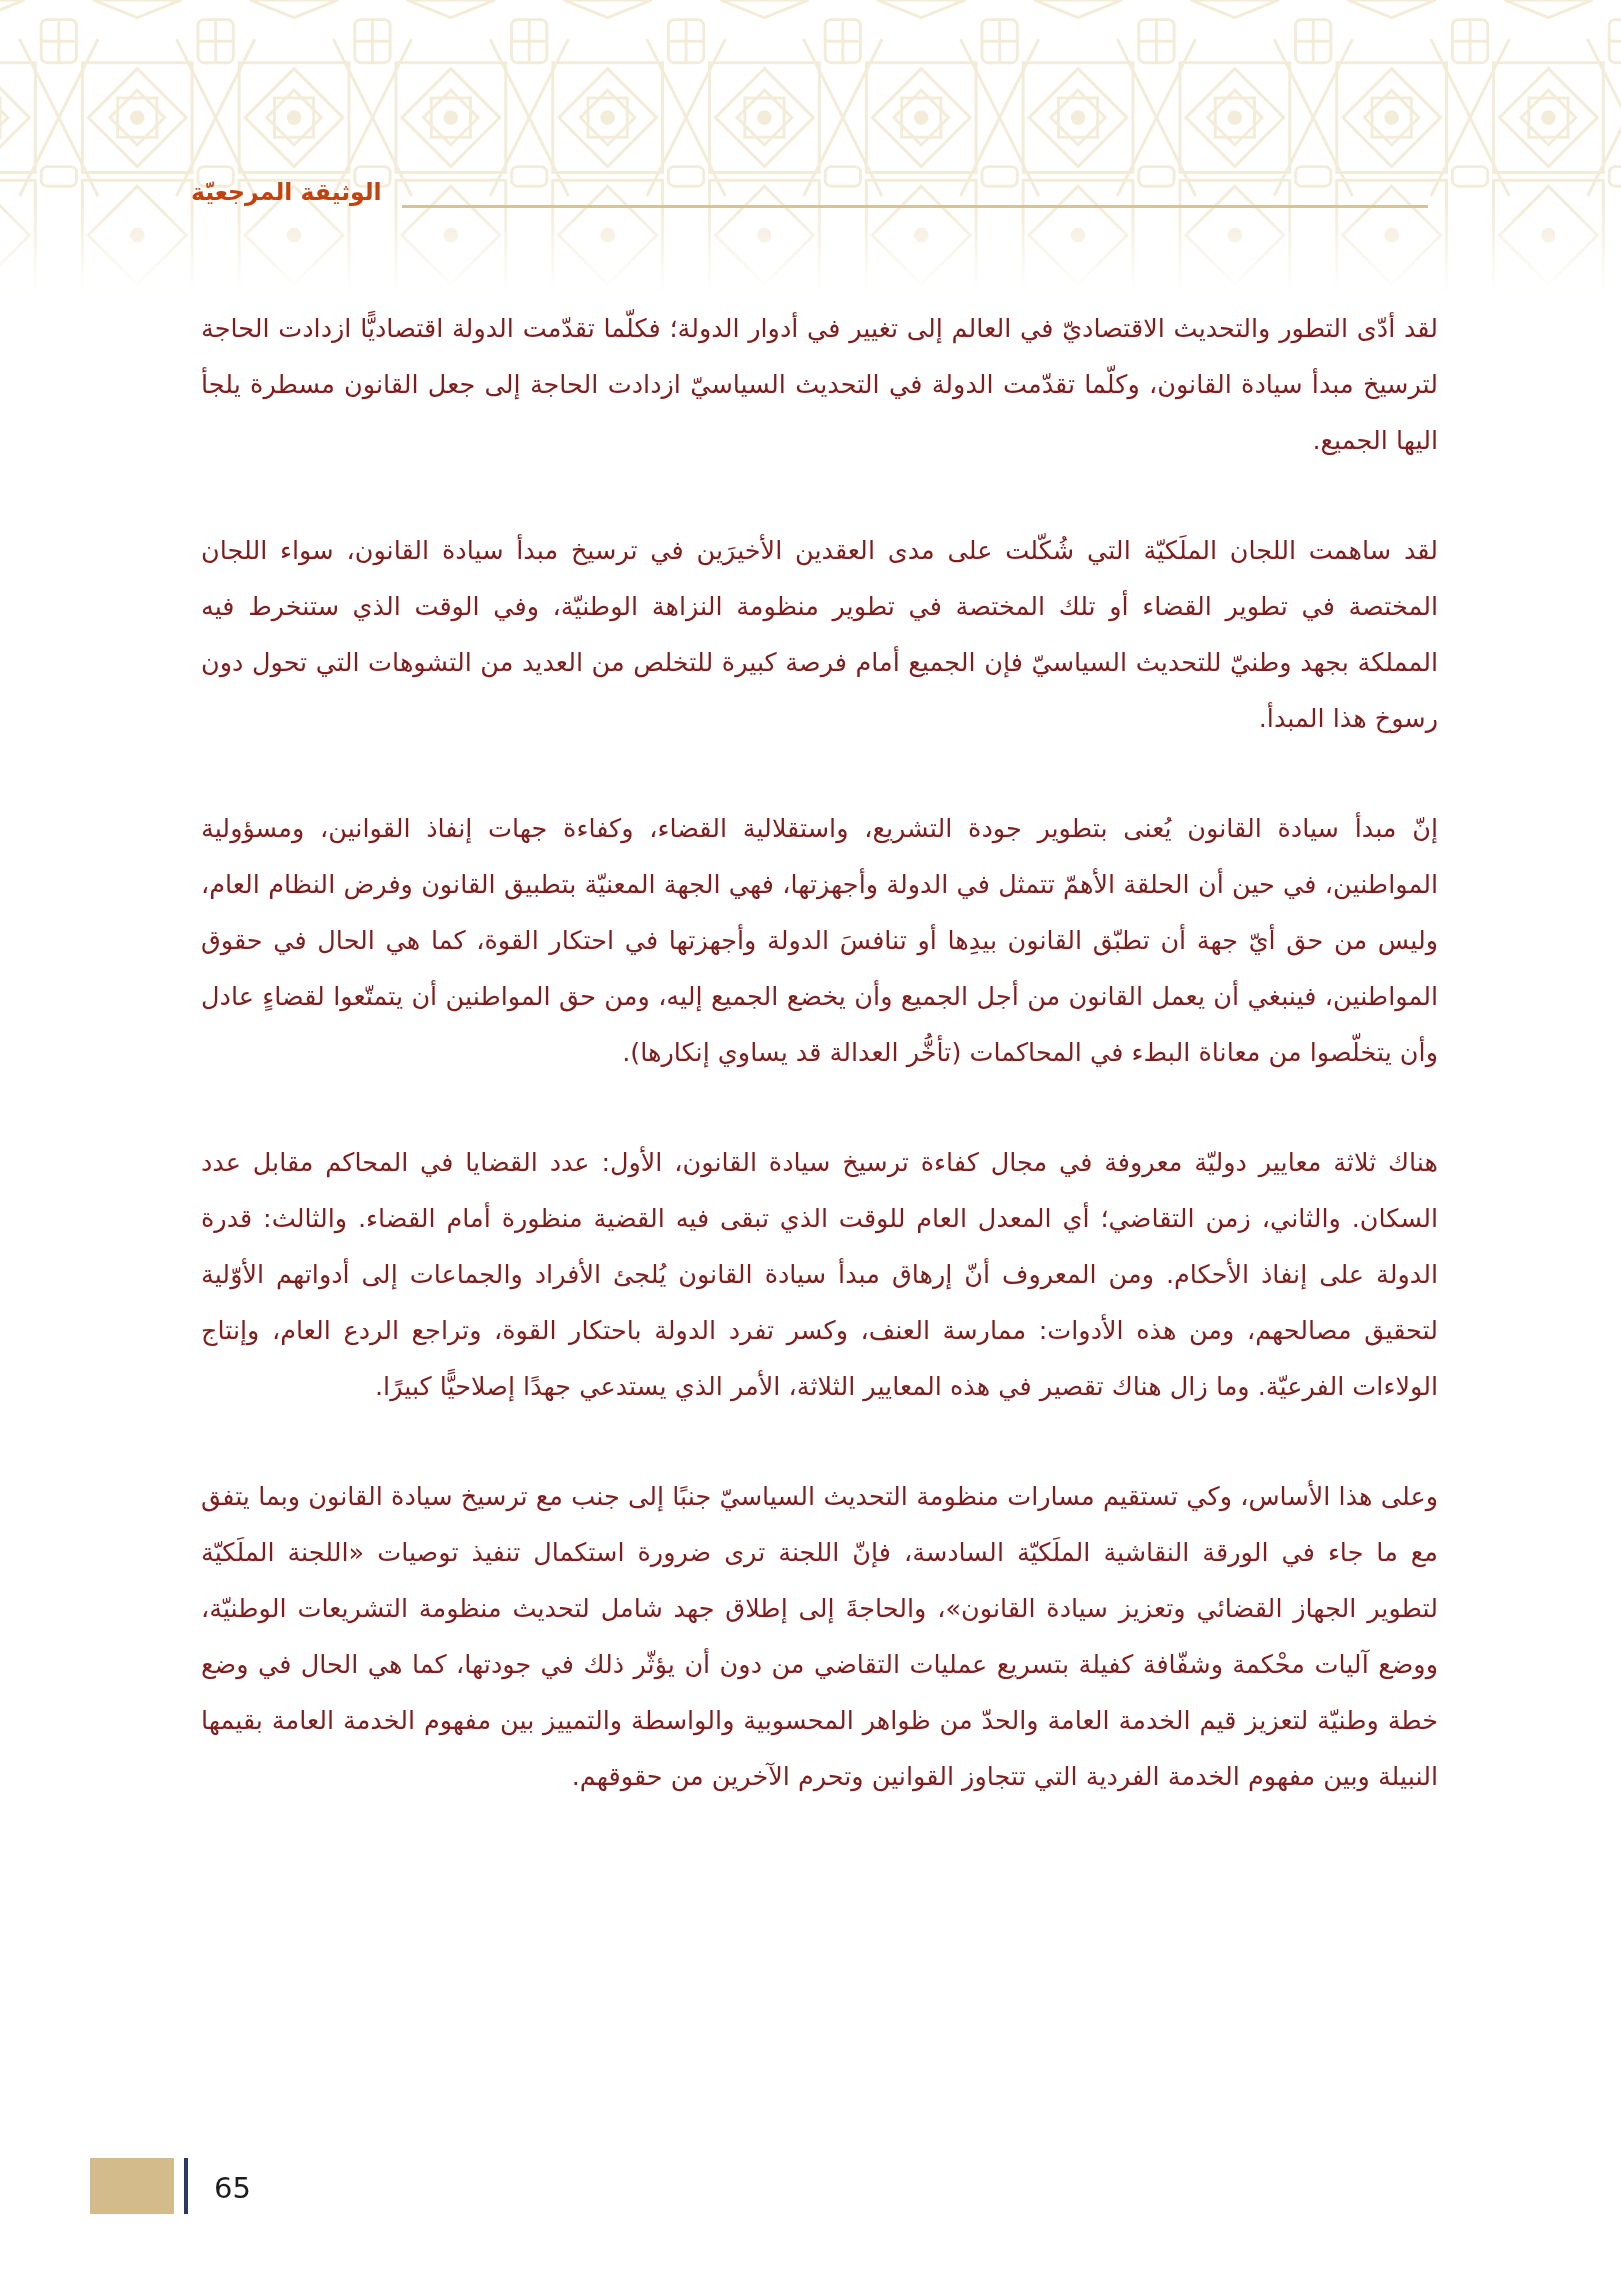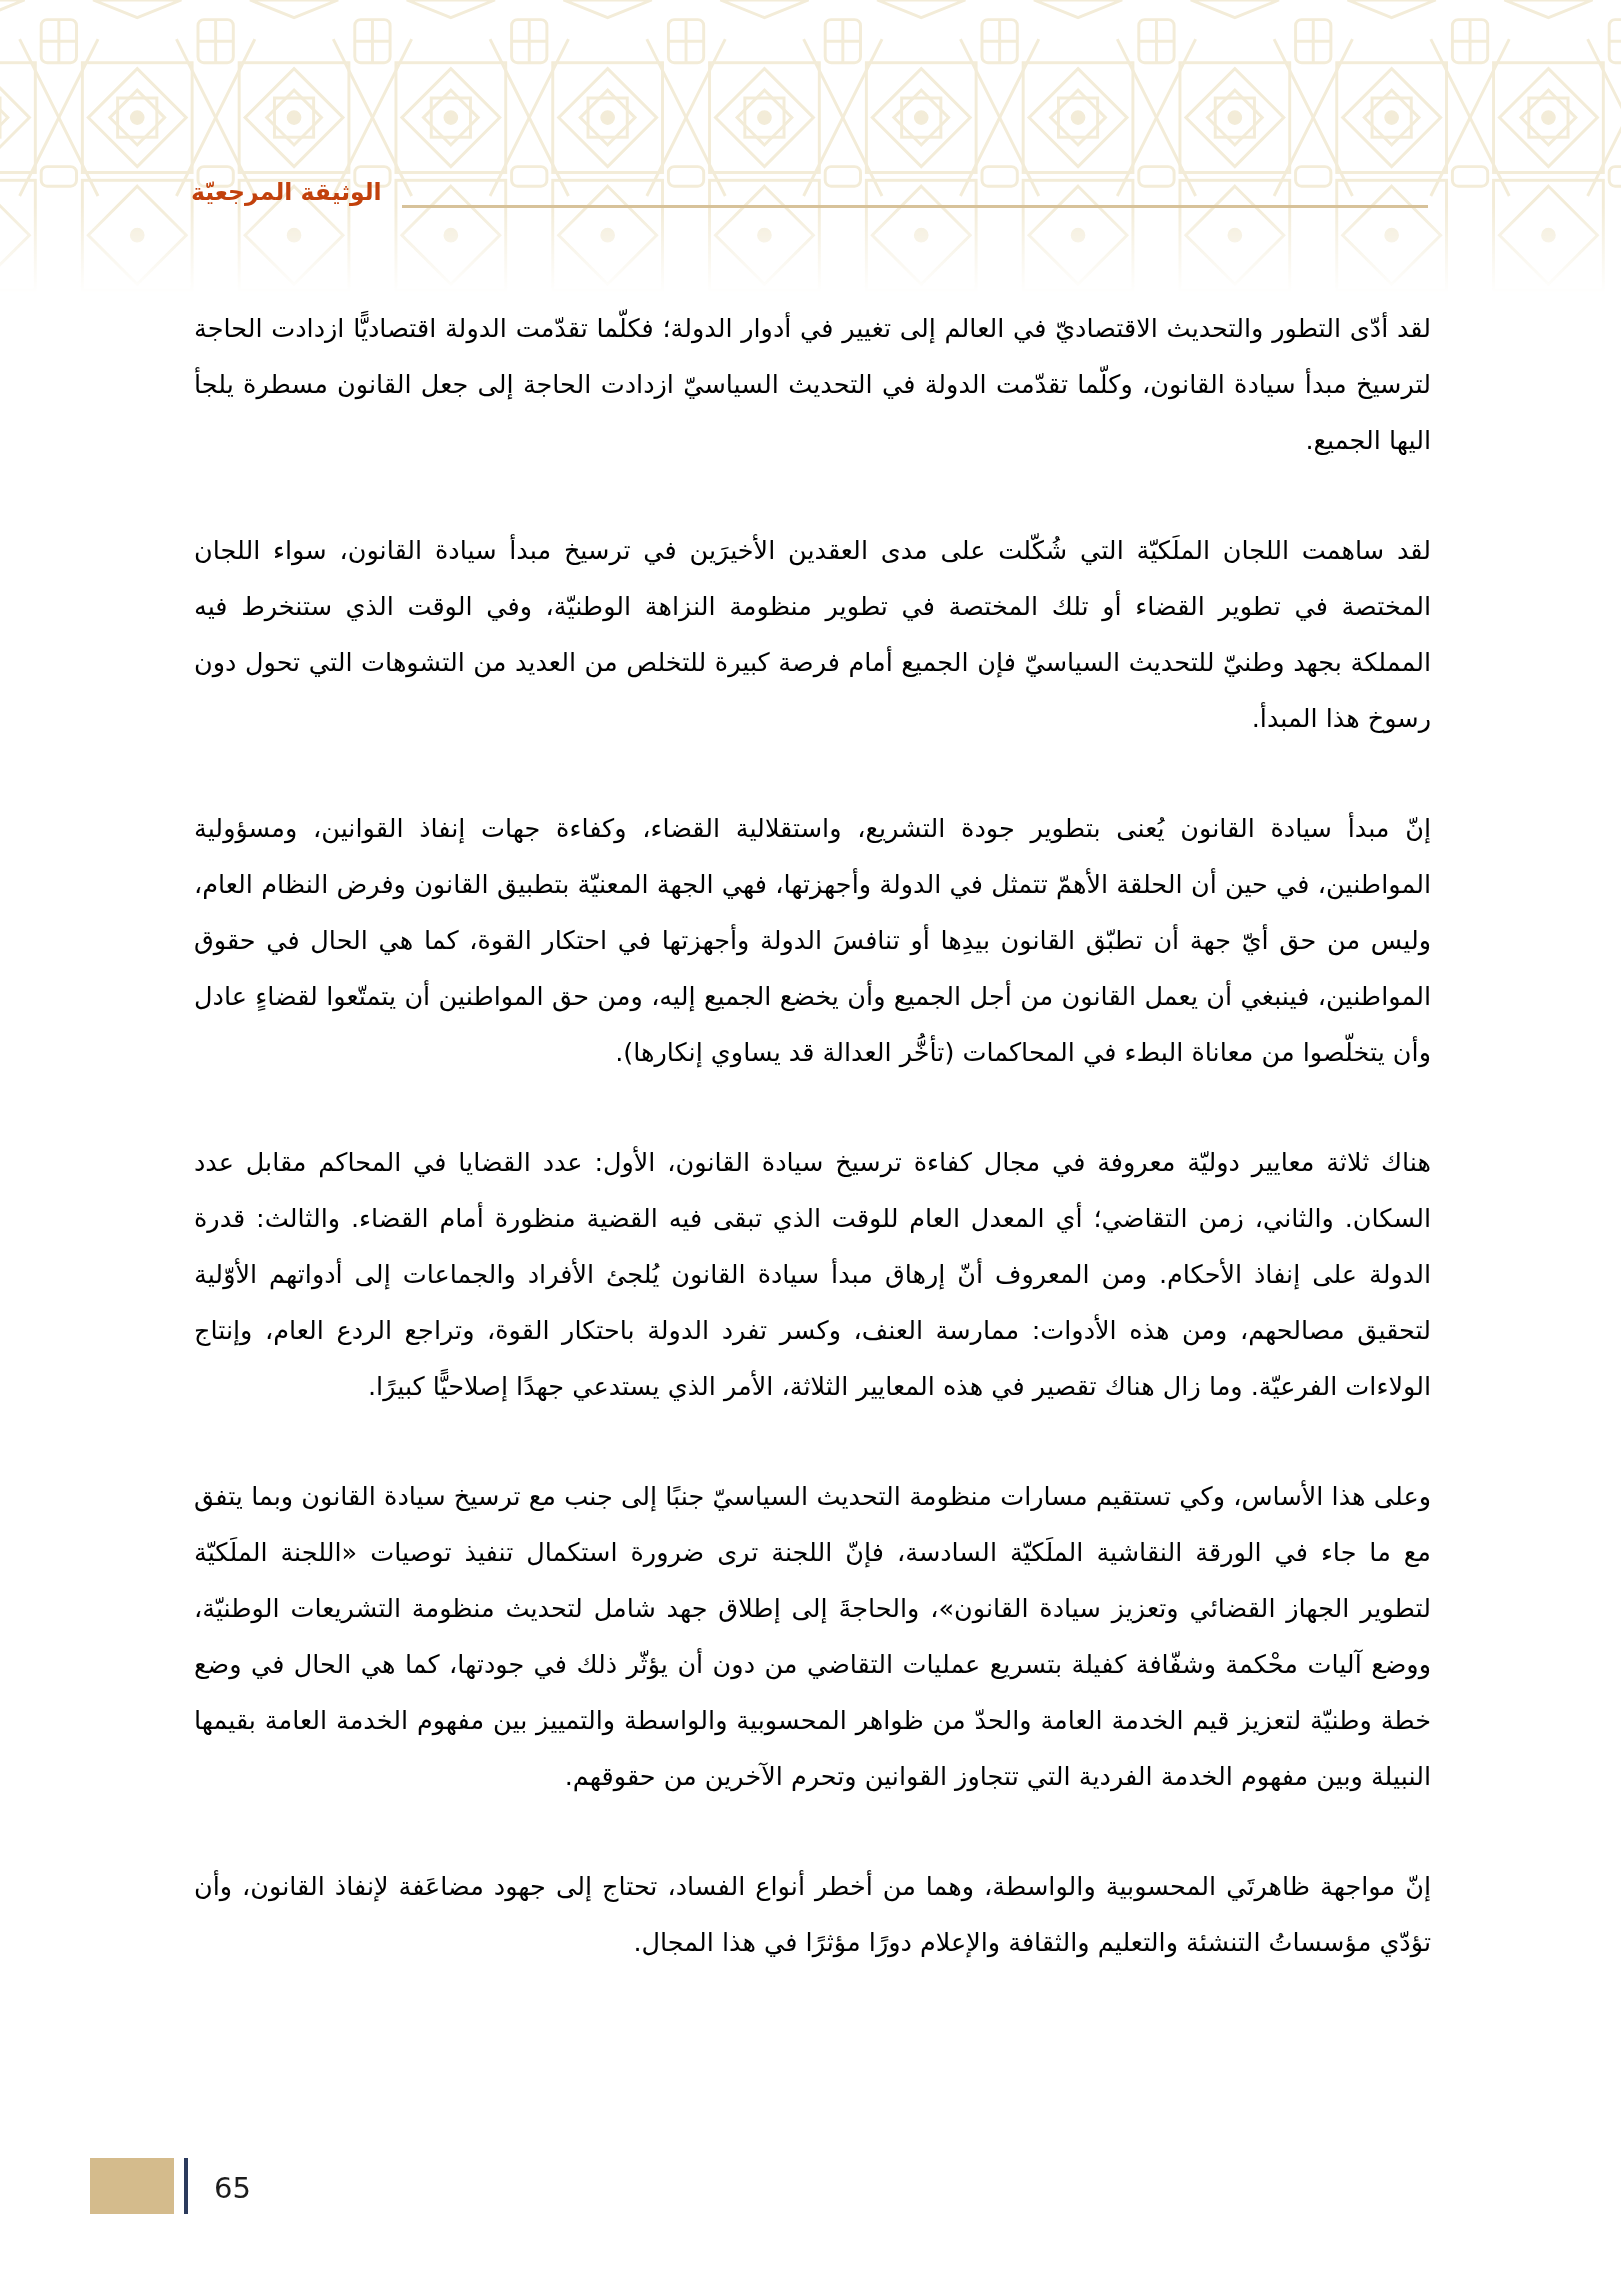--- a/index.html
+++ b/index.html
@@ -40,30 +40,30 @@
     .title-rule {
       position: absolute;
       left: 402px;
       top: 205px;
       width: 1026px;
       height: 2.9px;
       background: #d7c29a;
     }
     .content {
       position: absolute;
-      left: 194px;
+      left: 201px;
       top: 300px;
       width: 1237px;
       direction: rtl;
       text-align: justify;
       text-align-last: right;
       font-family: "DejaVu Sans", sans-serif;
       font-size: 25.5px;
       line-height: 56px;
-      color: #000000;
+      color: #7f1d1d;
     }
     .content p {
       margin: 0 0 54px 0;
       text-align-last: right;
     }
     .footer-box {
       position: absolute;
       left: 90px;
       top: 2158px;
       width: 84px;
@@ -294,19 +294,18 @@
 
 <div class="running-title">الوثيقة المرجعيّة</div>
 <div class="title-rule"></div>
 
 <main class="content">
   <p>لقد أدّى التطور والتحديث الاقتصاديّ في العالم إلى تغيير في أدوار الدولة؛ فكلّما تقدّمت الدولة اقتصاديًّا ازدادت الحاجة لترسيخ مبدأ سيادة القانون، وكلّما تقدّمت الدولة في التحديث السياسيّ ازدادت الحاجة إلى جعل القانون مسطرة يلجأ اليها الجميع.</p>
   <p>لقد ساهمت اللجان الملَكيّة التي شُكّلت على مدى العقدين الأخيرَين في ترسيخ مبدأ سيادة القانون، سواء اللجان المختصة في تطوير القضاء أو تلك المختصة في تطوير منظومة النزاهة الوطنيّة، وفي الوقت الذي ستنخرط فيه المملكة بجهد وطنيّ للتحديث السياسيّ فإن الجميع أمام فرصة كبيرة للتخلص من العديد من التشوهات التي تحول دون رسوخ هذا المبدأ.</p>
   <p>إنّ مبدأ سيادة القانون يُعنى بتطوير جودة التشريع، واستقلالية القضاء، وكفاءة جهات إنفاذ القوانين، ومسؤولية المواطنين، في حين أن الحلقة الأهمّ تتمثل في الدولة وأجهزتها، فهي الجهة المعنيّة بتطبيق القانون وفرض النظام العام، وليس من حق أيّ جهة أن تطبّق القانون بيدِها أو تنافسَ الدولة وأجهزتها في احتكار القوة، كما هي الحال في حقوق المواطنين، فينبغي أن يعمل القانون من أجل الجميع وأن يخضع الجميع إليه، ومن حق المواطنين أن يتمتّعوا لقضاءٍ عادل وأن يتخلّصوا من معاناة البطء في المحاكمات (تأخُّر العدالة قد يساوي إنكارها).</p>
   <p>هناك ثلاثة معايير دوليّة معروفة في مجال كفاءة ترسيخ سيادة القانون، الأول: عدد القضايا في المحاكم مقابل عدد السكان. والثاني، زمن التقاضي؛ أي المعدل العام للوقت الذي تبقى فيه القضية منظورة أمام القضاء. والثالث: قدرة الدولة على إنفاذ الأحكام. ومن المعروف أنّ إرهاق مبدأ سيادة القانون يُلجئ الأفراد والجماعات إلى أدواتهم الأوّلية لتحقيق مصالحهم، ومن هذه الأدوات: ممارسة العنف، وكسر تفرد الدولة باحتكار القوة، وتراجع الردع العام، وإنتاج الولاءات الفرعيّة. وما زال هناك تقصير في هذه المعايير الثلاثة، الأمر الذي يستدعي جهدًا إصلاحيًّا كبيرًا.</p>
   <p>وعلى هذا الأساس، وكي تستقيم مسارات منظومة التحديث السياسيّ جنبًا إلى جنب مع ترسيخ سيادة القانون وبما يتفق مع ما جاء في الورقة النقاشية الملَكيّة السادسة، فإنّ اللجنة ترى ضرورة استكمال تنفيذ توصيات «اللجنة الملَكيّة لتطوير الجهاز القضائي وتعزيز سيادة القانون»، والحاجةَ إلى إطلاق جهد شامل لتحديث منظومة التشريعات الوطنيّة، ووضع آليات محْكمة وشفّافة كفيلة بتسريع عمليات التقاضي من دون أن يؤثّر ذلك في جودتها، كما هي الحال في وضع خطة وطنيّة لتعزيز قيم الخدمة العامة والحدّ من ظواهر المحسوبية والواسطة والتمييز بين مفهوم الخدمة العامة بقيمها النبيلة وبين مفهوم الخدمة الفردية التي تتجاوز القوانين وتحرم الآخرين من حقوقهم.</p>
-  <p>إنّ مواجهة ظاهرتَي المحسوبية والواسطة، وهما من أخطر أنواع الفساد، تحتاج إلى جهود مضاعَفة لإنفاذ القانون، وأن تؤدّي مؤسساتُ التنشئة والتعليم والثقافة والإعلام دورًا مؤثرًا في هذا المجال.</p>
 </main>
 
 <div class="footer-box"></div>
 <div class="footer-bar"></div>
 <div class="page-number">65</div>
 
 
 </body></html>

